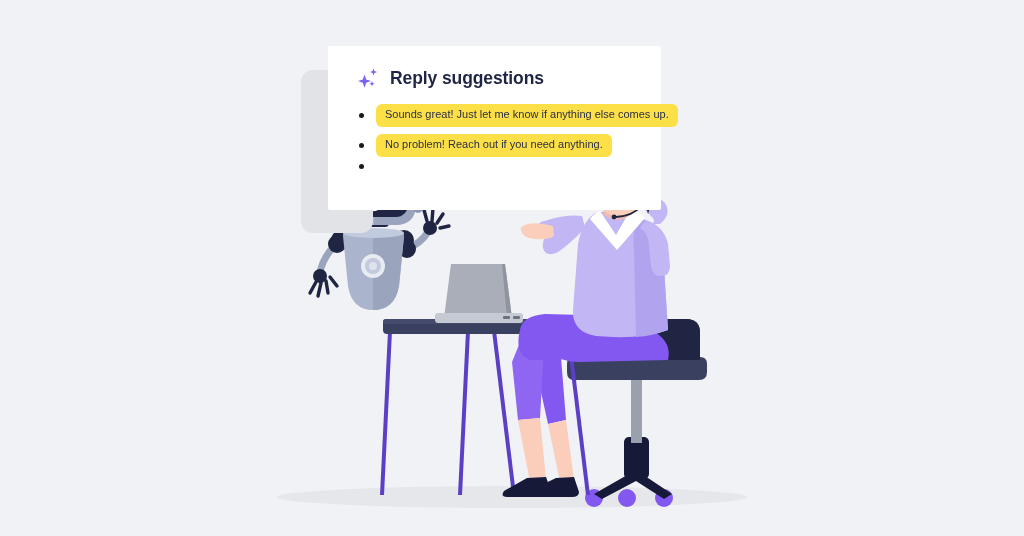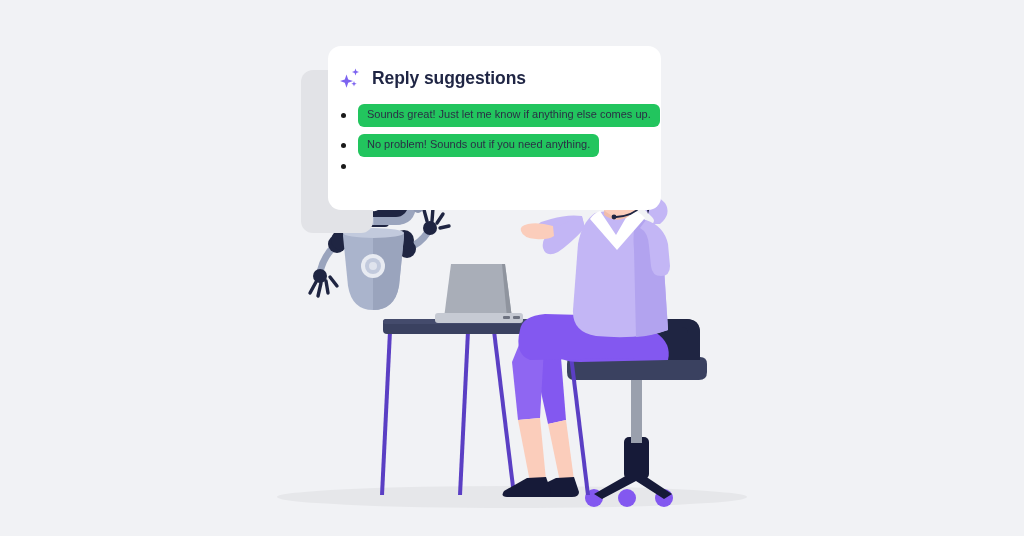--- a/index.html
+++ b/index.html
@@ -39,24 +39,24 @@
     border-radius: 12px;
     z-index: 2;
   }
   .reply-card {
     position: absolute;
     left: 328px;
     top: 46px;
     width: 333px;
     height: 164px;
     background: #ffffff;
-    border-radius: 13px;
+    border-radius: 2px;
     z-index: 3;
     box-sizing: border-box;
-    padding: 16px 18px 10px 0;
+    padding: 16px 18px 10px 18px;
   }
   .card-header {
     display: flex;
     align-items: center;
     gap: 10px;
     margin-left: 10px;
     margin-top: 4px;
   }
   .sparkle-icon {
     width: 24px;
@@ -87,21 +87,21 @@
     padding-left: 13px;
   }
   .bullet-dot {
     width: 5px;
     height: 5px;
     border-radius: 50%;
     background: #1a1a1a;
     flex: 0 0 auto;
   }
   .suggestion-pill {
-    background: #22c55e;
+    background: #fde047;
     border-radius: 6px;
     padding: 4px 9px 5px 9px;
     font-size: 11px;
     color: #2a2f45;
     line-height: 1.25;
     white-space: nowrap;
   }
   .suggestion-pill.third {
     color: #2a2f45;
   }
@@ -256,21 +256,21 @@
       <div class="card-title">Reply suggestions</div>
     </div>
 
     <ul class="suggestion-list">
       <li class="suggestion-item">
         <span class="bullet-dot"></span>
         <span class="suggestion-pill">Sounds great! Just let me know if anything else comes up.</span>
       </li>
       <li class="suggestion-item">
         <span class="bullet-dot"></span>
-        <span class="suggestion-pill">No problem! Sounds out if you need anything.</span>
+        <span class="suggestion-pill">No problem! Reach out if you need anything.</span>
       </li>
       <li class="suggestion-item">
         <span class="bullet-dot"></span>
       </li>
     </ul>
   </div>
 
 </div>
 
 </body></html>

